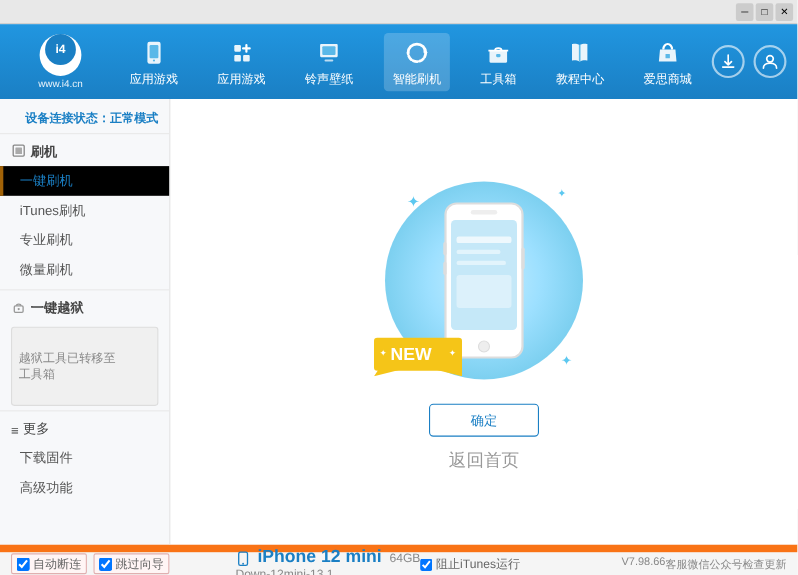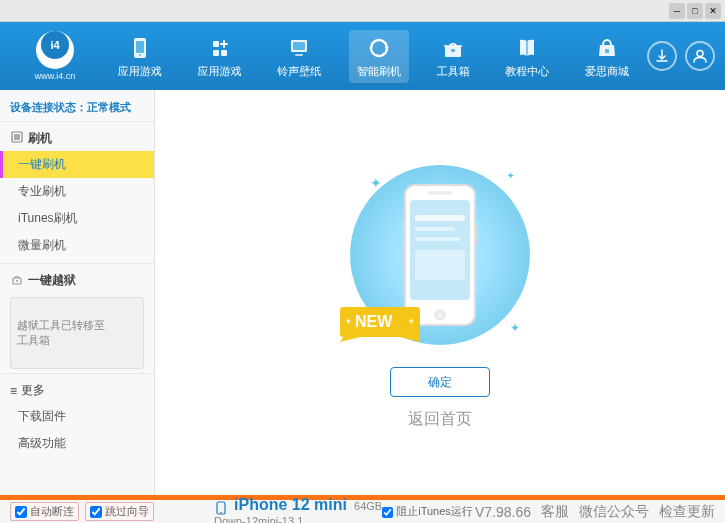--- a/index.html
+++ b/index.html
@@ -99,40 +99,41 @@
       border-right: 1px solid #e0e0e0;
       overflow-y: auto;
       padding-top: 4px;
     }
     .status-bar-top {
       padding: 6px 10px 6px;
       font-size: 11px;
       color: #666;
       border-bottom: 1px solid #e8e8e8;
       margin-bottom: 4px;
+      text-align: right;
     }
     .status-bar-top span { color: #1a7fc4; font-weight: bold; }
 
     .sidebar-section-title {
       display: flex; align-items: center;
       padding: 4px 10px;
       font-size: 12px; color: #444;
       font-weight: bold;
     }
     .sidebar-section-title .sec-icon { margin-right: 4px; color: #888; }
 
     .sidebar-item {
       padding: 5px 10px 5px 18px;
       font-size: 12px; color: #555;
       cursor: pointer;
     }
     .sidebar-item.active {
-      background: #fde047;
+      background: #000000;
       color: #1a7fc4;
-      border-left: 3px solid #d946ef;
+      border-left: 3px solid #a16207;
       padding-left: 15px;
     }
 
     .sidebar-divider {
       height: 1px; background: #e8e8e8;
       margin: 4px 0;
     }
 
     .sidebar-more-title {
       display: flex; align-items: center;
@@ -208,21 +209,21 @@
     }
 
     .back-home-link {
       font-size: 16px; color: #999; cursor: pointer;
     }
 
     
     .bottom-bar {
       height: 28px;
       background: #f5f5f5;
-      border-top: 5px solid #f97316;
+      border-top: 7px solid #f97316;
       display: flex;
       align-items: center;
       padding: 0 10px;
       font-size: 11px;
       color: #666;
     }
     .bottom-left {
       display: flex; align-items: center; gap: 6px; width: 200px;
     }
     .checkbox-item {
@@ -235,21 +236,21 @@
     .checkbox-item input { width: 12px; height: 12px; }
 
     .device-info {
       margin-left: 4px;
     }
     .device-name { font-size: 16px; color: #1a7fc4; font-weight: bold; }
     .device-detail { font-size: 11px; color: #888; }
 
     .bottom-center { flex: 1; }
     .bottom-right {
-      display: flex; align-items: center; gap: 10px; font-size: 14px; color: #888;
+      display: flex; gap: 0; font-size: 10px; color: #888;
     }
     .bottom-right-item { cursor: pointer; }
   </style>
 </head>
 <body>
 
 <div class="title-bar">
   <div class="title-bar-btn minimize">─</div>
   <div class="title-bar-btn maximize">□</div>
   <div class="title-bar-btn close">✕</div>
@@ -372,22 +373,22 @@
       <span class="sec-icon">
         <svg width="14" height="14" viewBox="0 0 14 14" fill="none">
           <rect x="2" y="2" width="10" height="10" rx="1" fill="none" stroke="#888" stroke-width="1.2"></rect>
           <rect x="4" y="4" width="6" height="6" rx="0.5" fill="#aaa"></rect>
         </svg>
       </span>
       <span>刷机</span>
     </div>
 
     <div class="sidebar-item active">一键刷机</div>
+    <div class="sidebar-item">iTunes刷机</div>
     <div class="sidebar-item">专业刷机</div>
-    <div class="sidebar-item">iTunes刷机</div>
     <div class="sidebar-item">微量刷机</div>
 
     <div class="sidebar-divider"></div>
 
     <div class="sidebar-section-title">
       <span class="sec-icon">
         <svg width="14" height="14" viewBox="0 0 14 14" fill="none">
           <rect x="3" y="6" width="8" height="6" rx="1" fill="none" stroke="#999" stroke-width="1.2"></rect>
           <path d="M5 6 C5 4 9 4 9 6" stroke="#999" stroke-width="1.2" fill="none"></path>
           <circle cx="7" cy="9" r="1" fill="#999"></circle>

